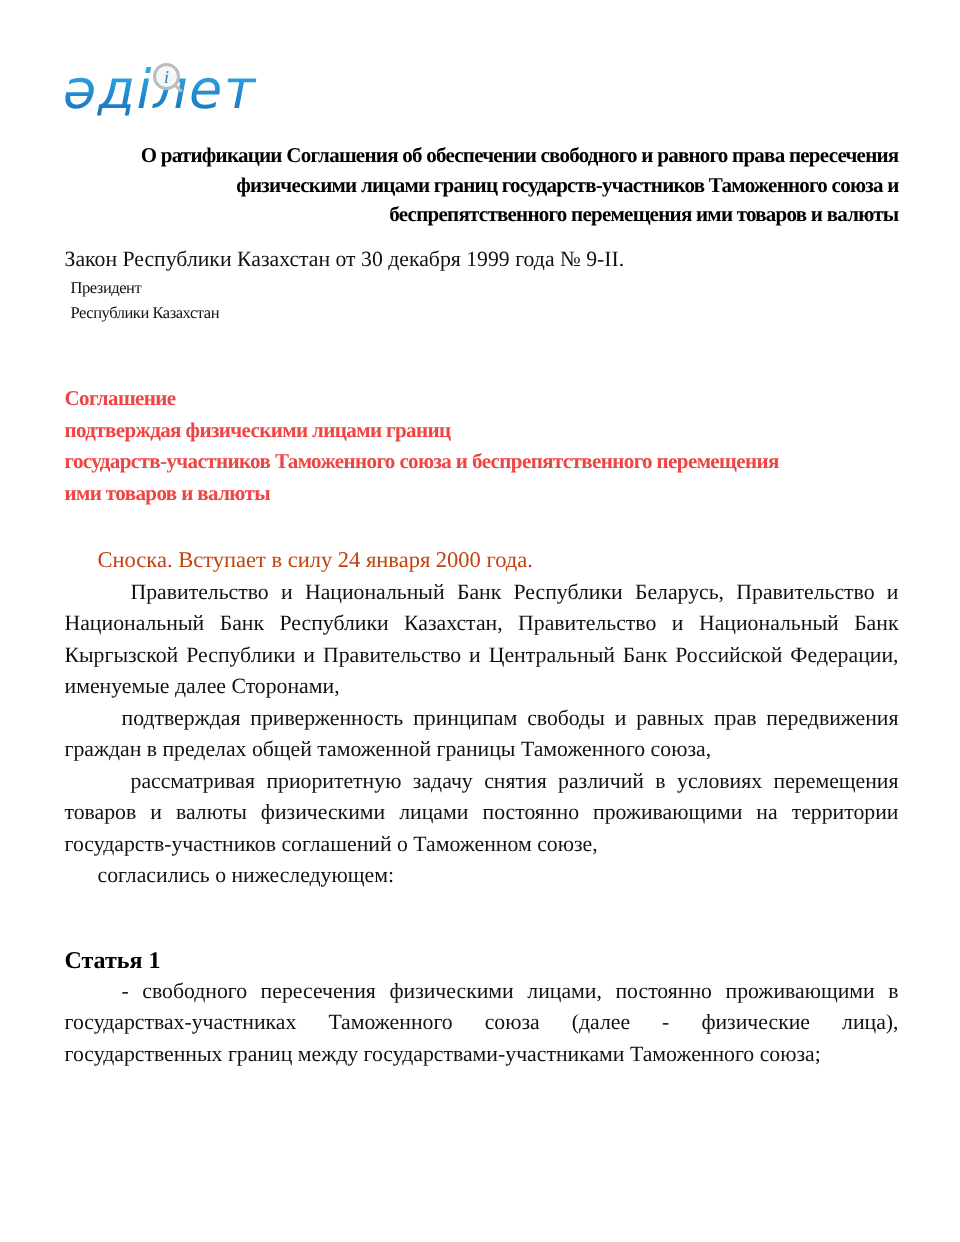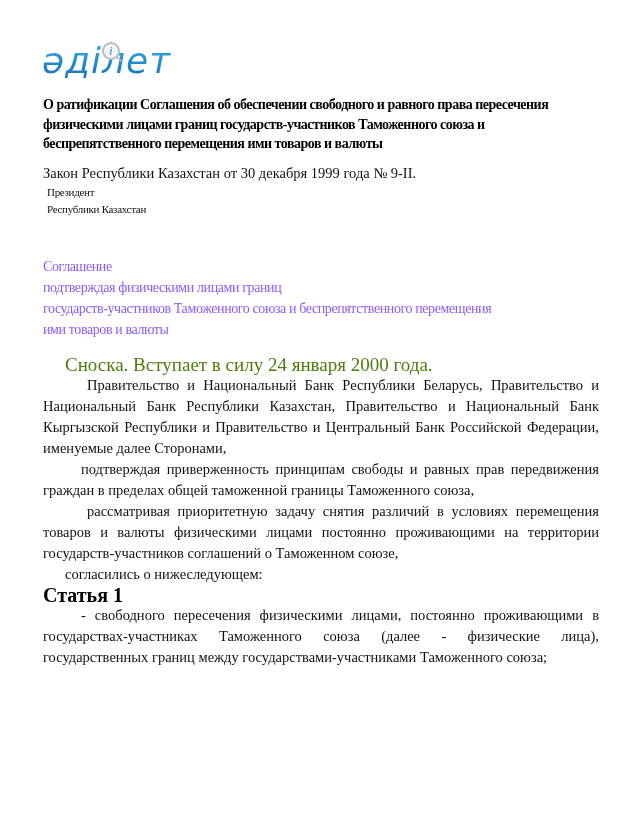--- a/index.html
+++ b/index.html
@@ -68,20 +68,21 @@
       top: 95px;
       width: 556px;
     }
     .title {
       font-weight: bold;
       font-size: 14px;
       line-height: 19.5px;
       margin: 0;
       letter-spacing: -0.5px;
       color: #000;
+      text-align: right;
     }
     .lawref {
       font-size: 14.5px;
       line-height: 21px;
       margin-top: 9px;
     }
     .para {
       font-size: 14.5px;
       line-height: 21px;
       text-align: justify;
@@ -90,39 +91,40 @@
     .indent-big { text-indent: 44px; }
     .indent-mid { text-indent: 38px; }
     .indent-small { text-indent: 22px; }
     .signature {
       font-size: 11px;
       line-height: 17px;
       margin-left: 4px;
       letter-spacing: -0.3px;
     }
     .agreement-title {
-      font-weight: normal;
+      font-weight: bold;
       font-size: 14px;
       line-height: 21px;
       margin-top: 38px;
       letter-spacing: -0.4px;
-      color: #8b5cf6;
+      color: #ef4444;
     }
     .footnote {
-      color: #4d7c0f;
-      font-size: 19px;
+      color: #c2410c;
+      font-size: 15px;
       line-height: 21px;
-      margin-top: 14px;
+      margin-top: 24px;
       margin-left: 22px;
     }
     .article {
       font-weight: bold;
-      font-size: 20px;
+      font-size: 16px;
       line-height: 20px;
       color: #000;
+      margin-top: 36px;
     }
   </style>
 </head>
 <body>
 
 <div class="logo">
   <span class="logo-text">әділет</span>
   <span class="logo-badge">i</span>
 </div>
 

